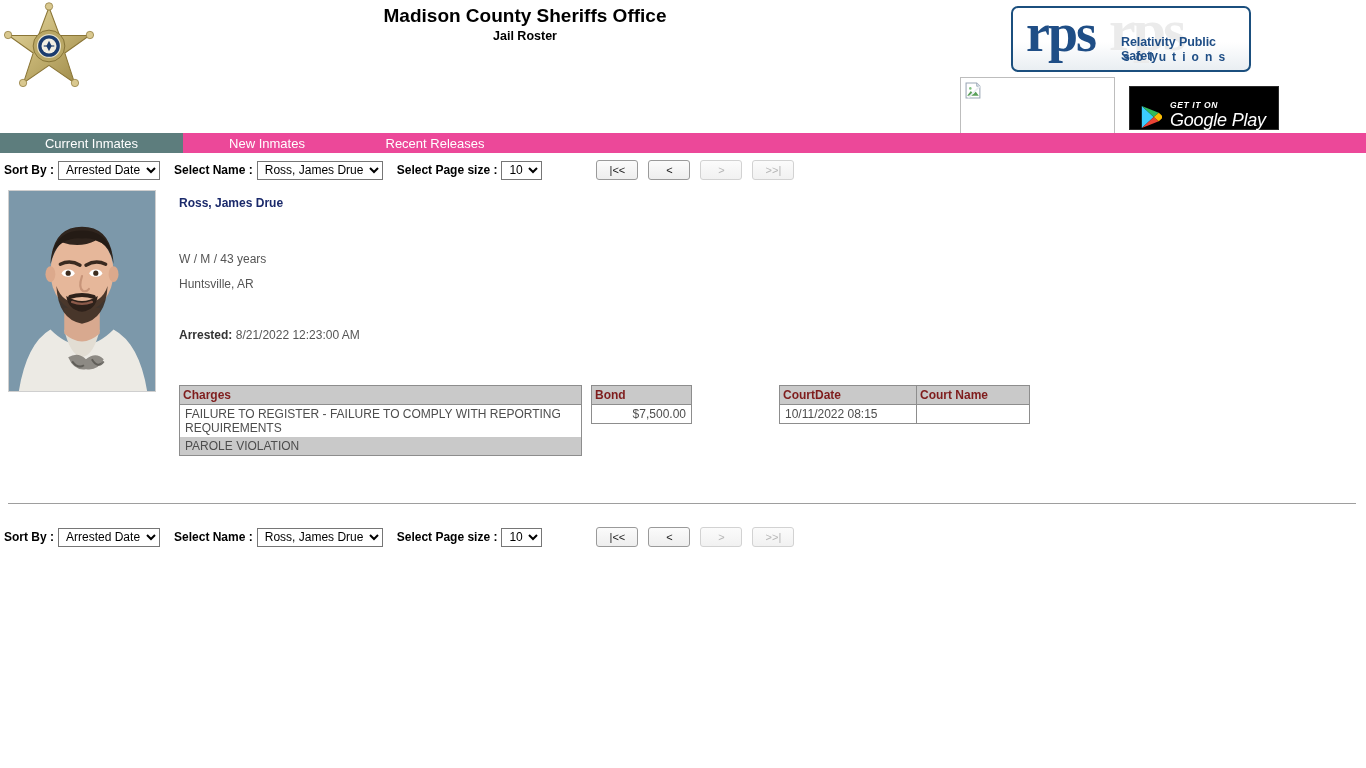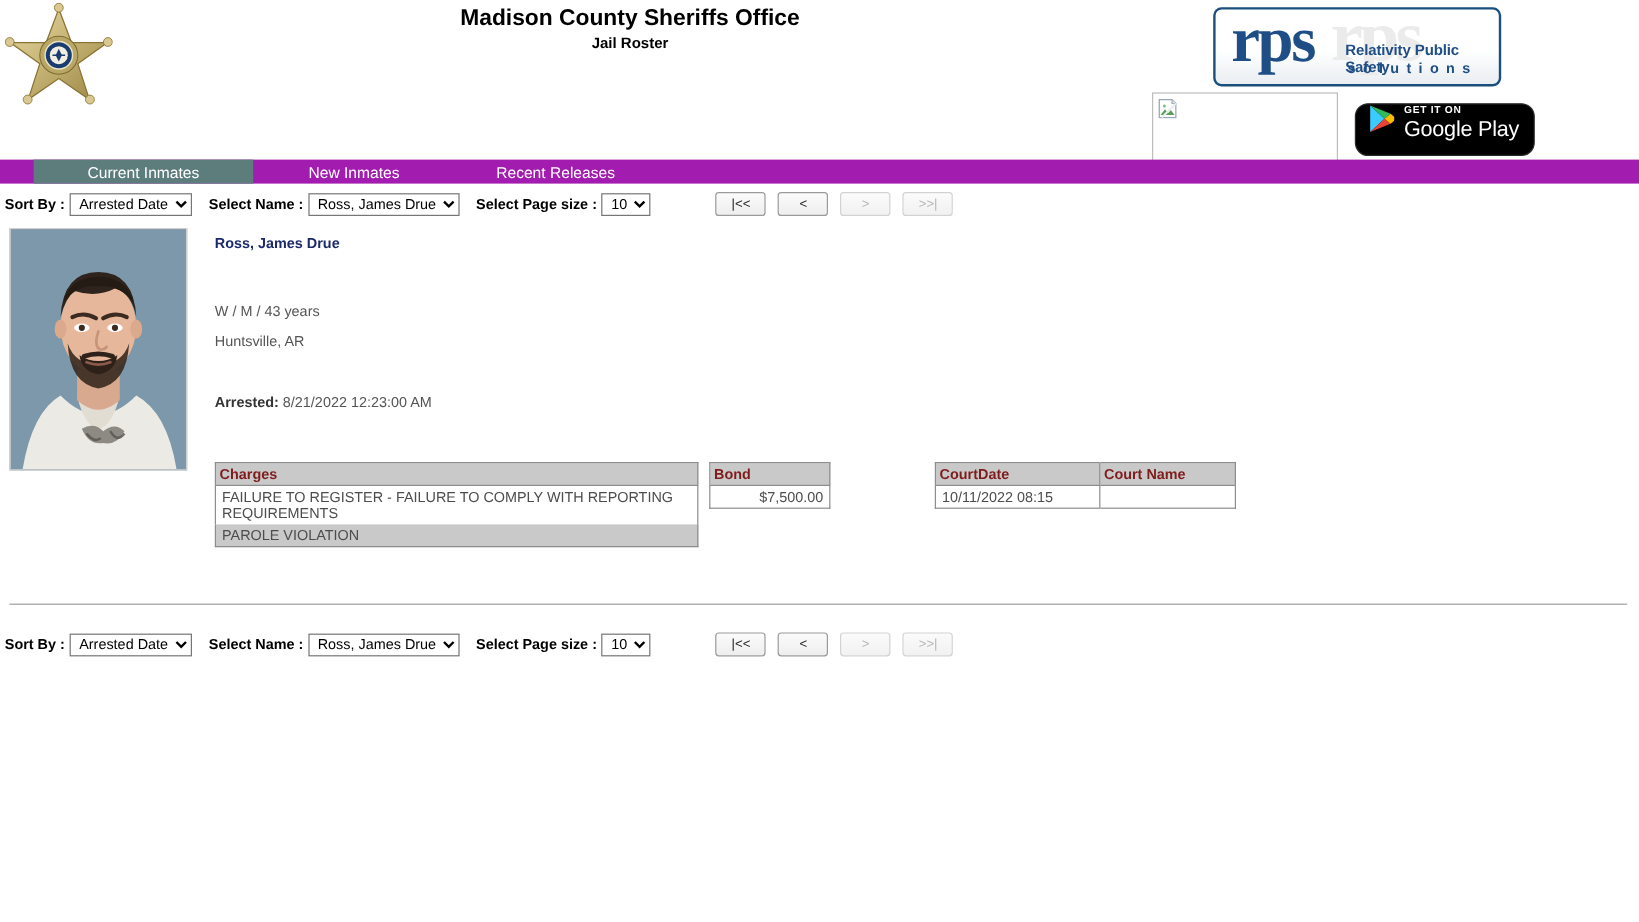--- a/index.html
+++ b/index.html
@@ -111,38 +111,37 @@
   .broken-img-icon {
     position: absolute; left: 4px; top: 4px;
     width: 17px; height: 17px;
   }
 
   .gplay {
     position: absolute;
     left: 1129px; top: 86px;
     width: 150px; height: 44px;
     background: #000;
-    border-radius: 11px;
+    border-radius: 0;
     border: 1px solid #2a2a2a;
-    display: flex; align-items: flex-start;
+    display: flex; align-items: flex-end; font-style: italic;
   }
   .gplay-tri { margin-left: 10px; width: 22px; height: 24px; }
   .gplay-text { margin-left: 8px; color: #fff; line-height: 1; }
   .gplay-sm { font-size: 8.5px; letter-spacing: 0.6px; font-weight: bold; display: block; }
   .gplay-lg { font-size: 18px; letter-spacing: -0.2px; display: block; margin-top: 2px; }
 
   
   .tabbar {
     position: absolute;
     left: 0; top: 133px;
     width: 1366px; height: 20px;
-    background: #a21caf;
+    background: #ec4899;
     display: flex;
     align-items: stretch;
-    padding-left: 28px;
   }
   .tab {
     display: flex; align-items: center; justify-content: center;
     font-size: 13px;
     color: #ffffff;
     height: 20px;
     cursor: pointer;
   }
   .tab.active { background: #5d7d7d; width: 183px; }
   .tab.inactive { width: 168px; }

